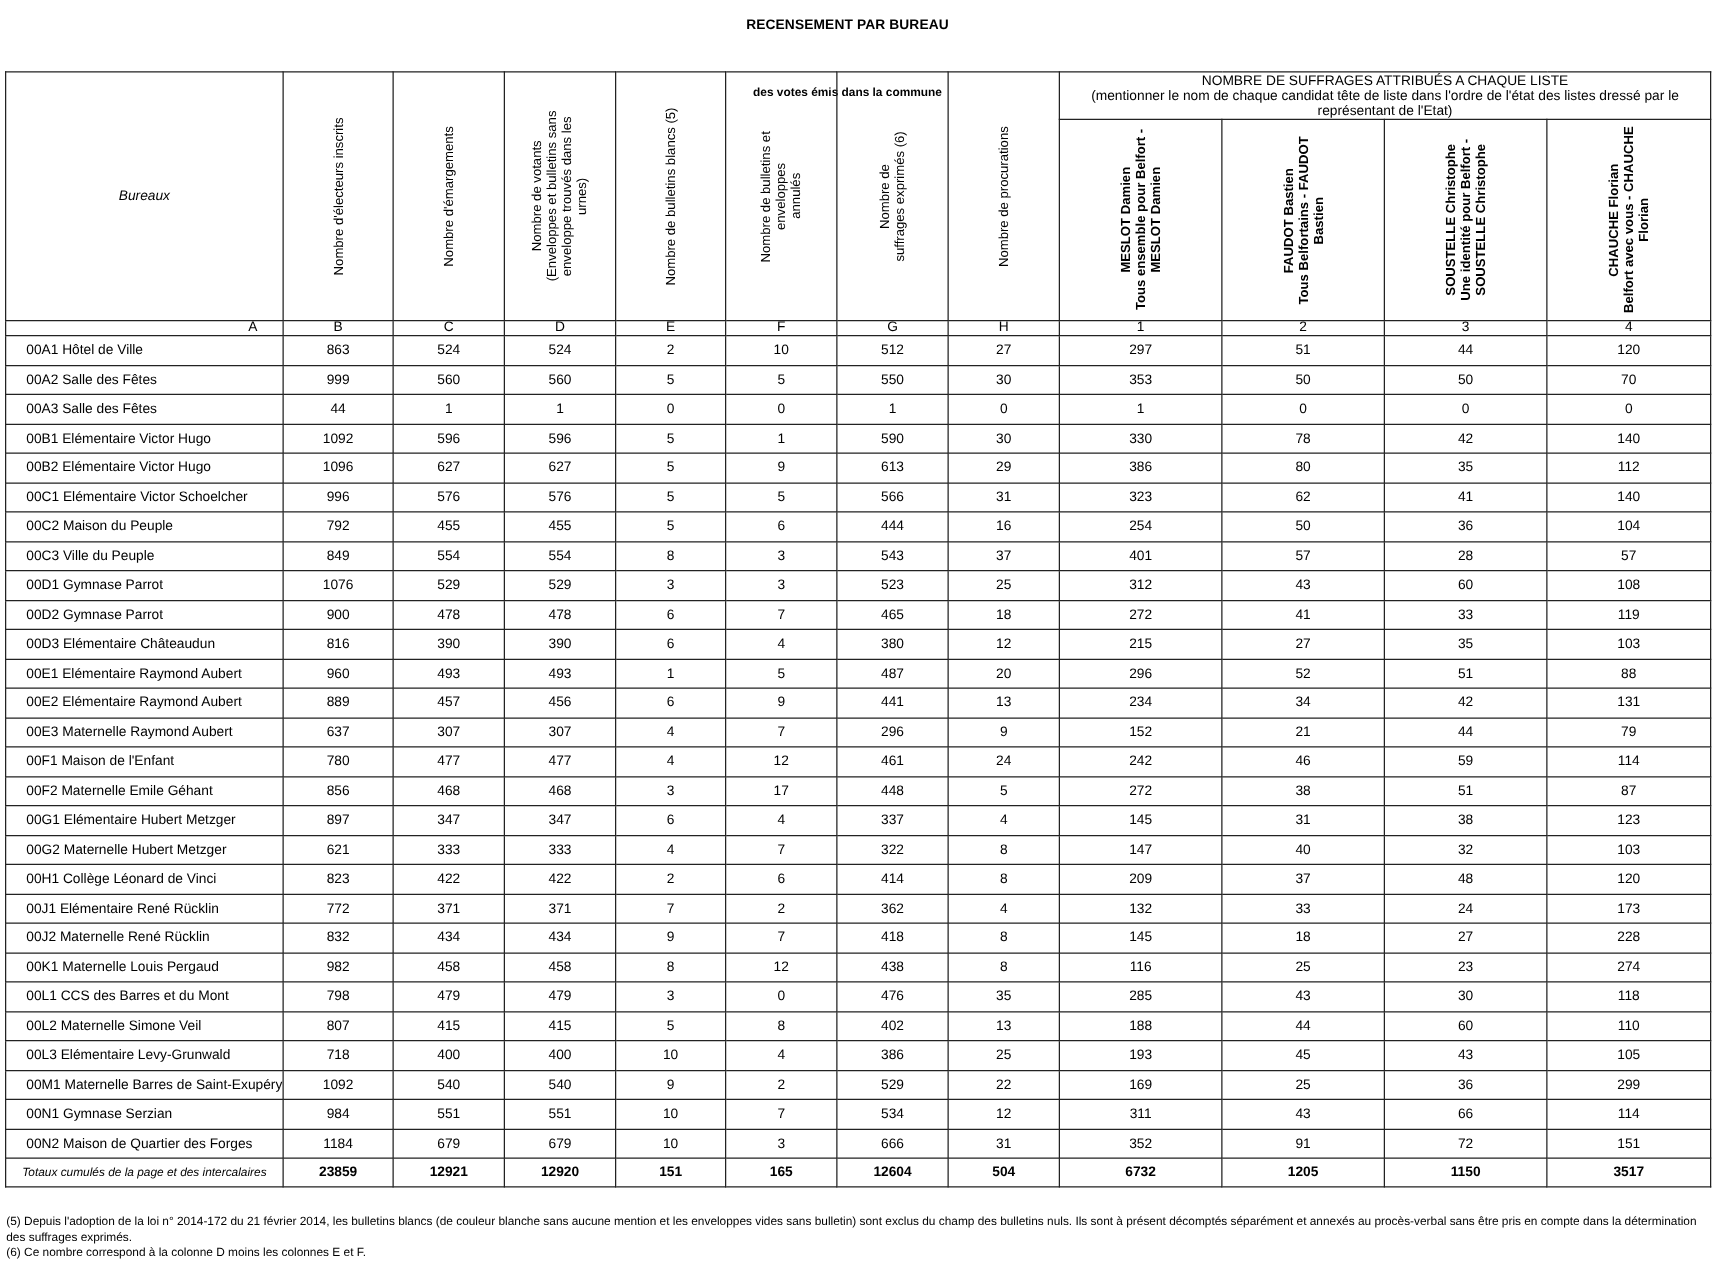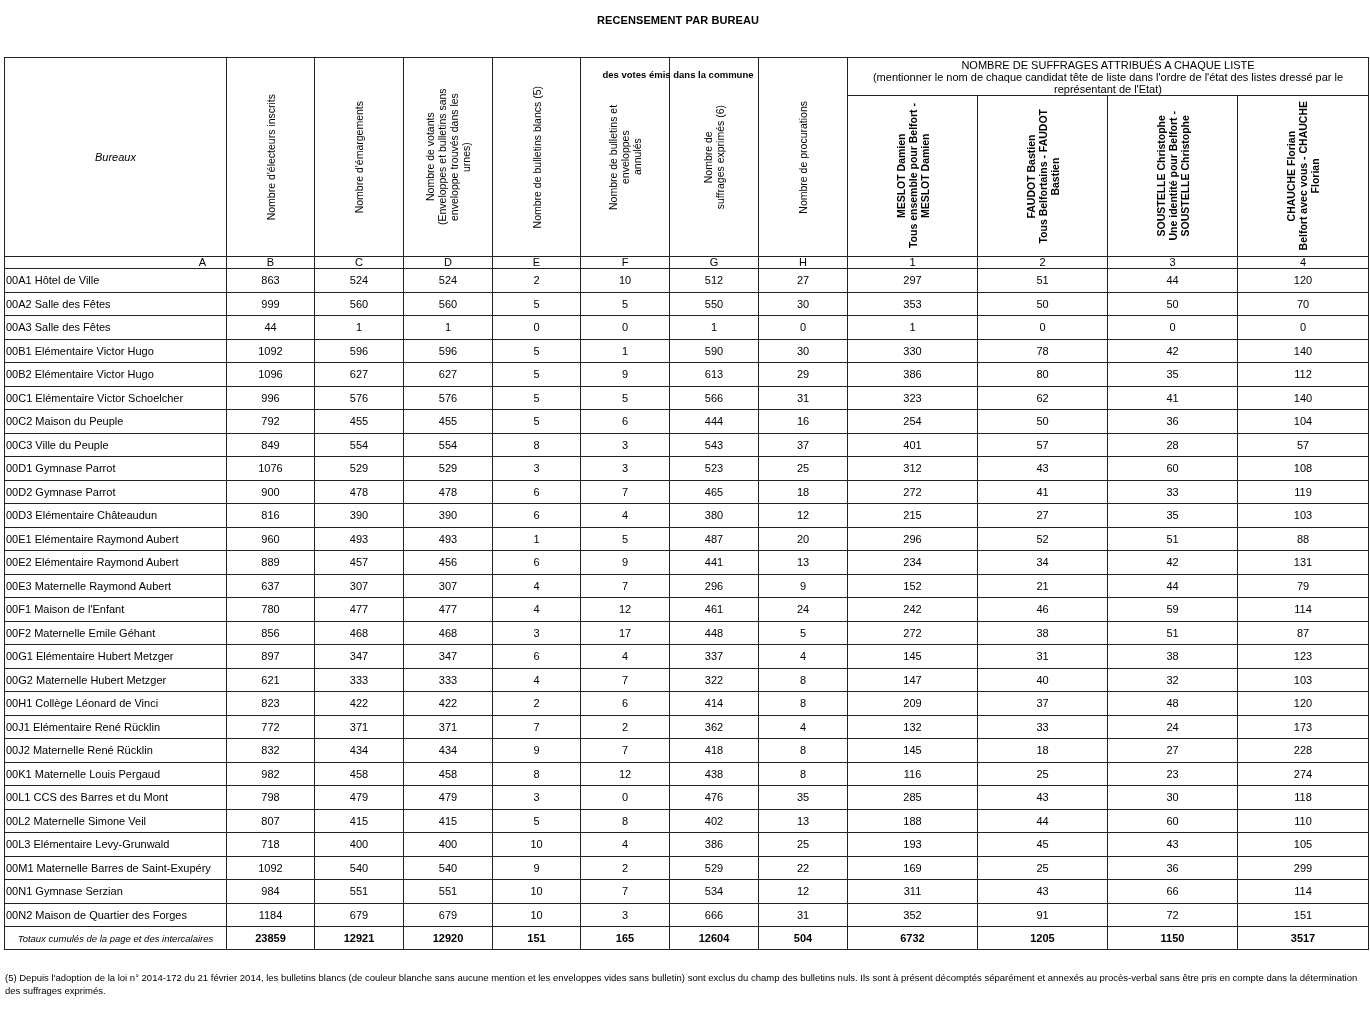--- a/index.html
+++ b/index.html
@@ -16,21 +16,21 @@
   table.grid { border:1.5px solid #222; }
   .vert-wrap { height:158px; display:flex; align-items:center; justify-content:center; }
   .vert { writing-mode:vertical-rl; transform:rotate(180deg); font-size:10.5px;
           line-height:12px; text-align:center; white-space:pre-line; max-height:156px; }
   .vert.bold { font-weight:bold; }
   .group-head { height:37px; font-size:10.5px; line-height:12px; white-space:pre-line; }
   .bureaux-head { font-weight:bold; font-style:italic; font-size:11px; }
   .letters td { height:11px; font-size:10.5px; font-weight:bold; line-height:11px; }
   .letters td.a { text-align:right; padding-right:20px; }
   tr.row td { height:22.5px; font-size:11px; }
-  tr.row td.name { text-align:left; padding-left:1px; white-space:nowrap; }
+  tr.row td.name { text-align:left; padding-left:16px; white-space:nowrap; }
   tr.total td { height:22px; font-weight:bold; font-size:11px;margin-top:40px; }
   tr.total td.name { font-style:italic; font-weight:normal; font-size:9.5px; white-space:nowrap; }
   .notes { position:absolute; top:972px; left:5px; width:1360px; font-size:9.5px; line-height:12.5px; }
 </style>
 </head>
 <body>
 
 <div class="title">RECENSEMENT PAR BUREAU</div>
 <div class="subtitle">des votes émis dans la commune</div>
 
@@ -547,13 +547,14 @@
       <td>6732</td>
       <td>1205</td>
       <td>1150</td>
       <td>3517</td>
     </tr>
   </tfoot>
 </table>
 
 <div class="notes">
   <div>(5) Depuis l'adoption de la loi n° 2014-172 du 21 février 2014, les bulletins blancs (de couleur blanche sans aucune mention et les enveloppes vides sans bulletin) sont exclus du champ des bulletins nuls. Ils sont à présent décomptés séparément et annexés au procès-verbal sans être pris en compte dans la détermination des suffrages exprimés.</div>
+  <div>(6) Ce nombre correspond à la colonne D moins les colonnes E et F.</div>
 </div>
 
 </body></html>

